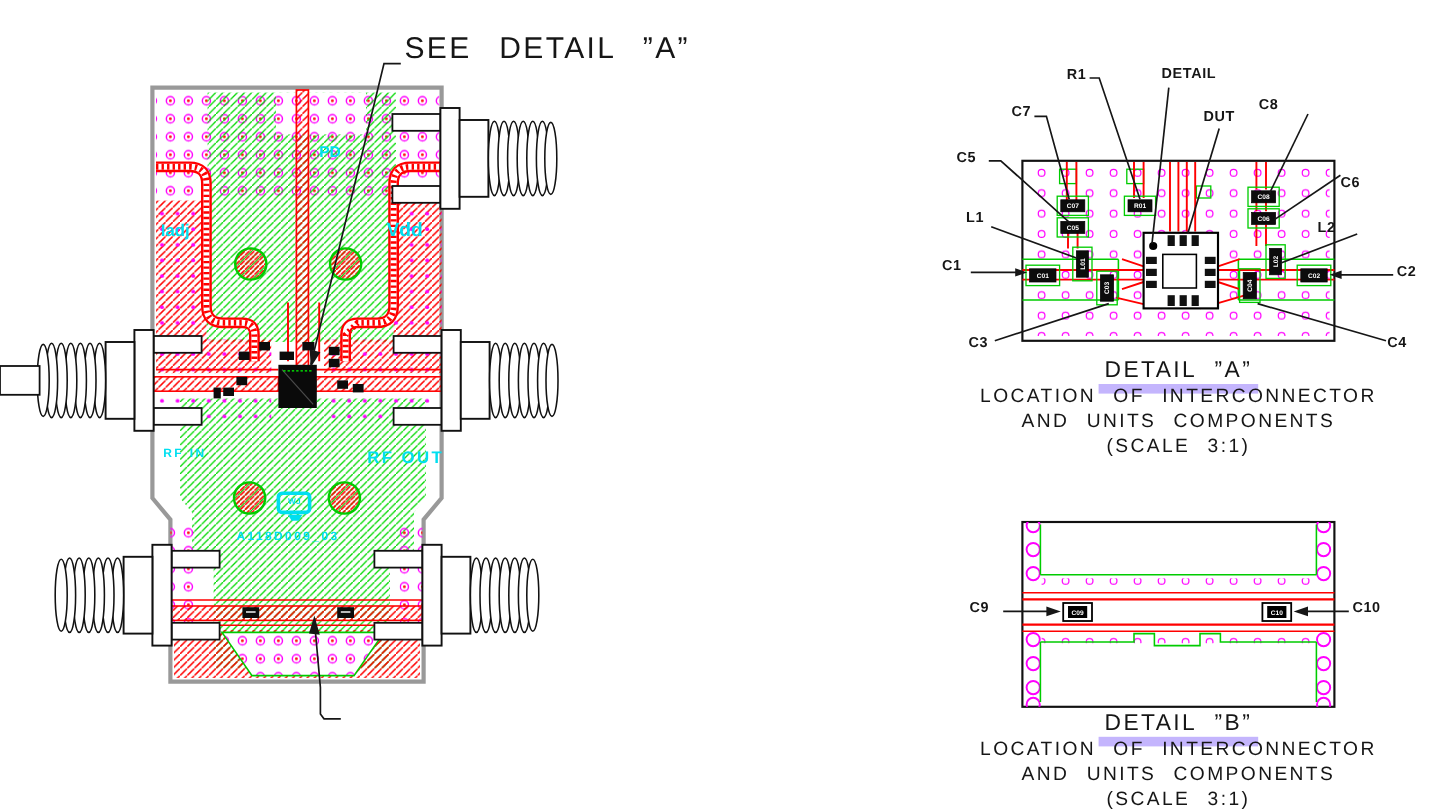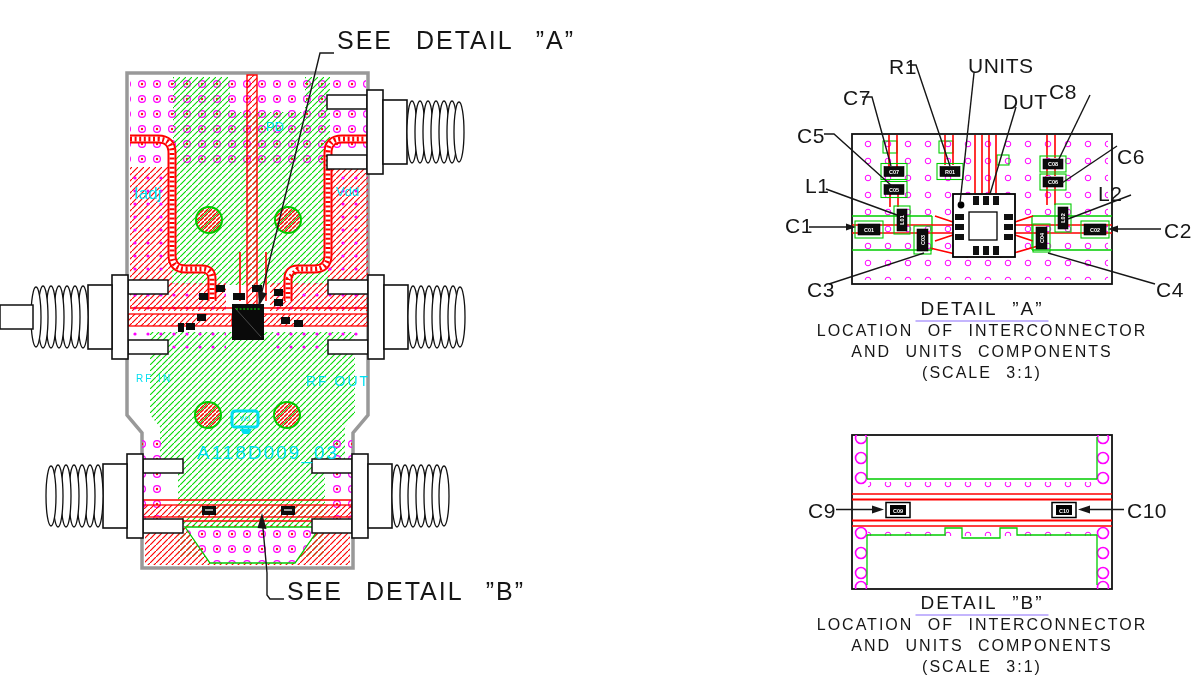--- a/index.html
+++ b/index.html
@@ -1,25 +1,25 @@
 <!DOCTYPE html>
 <html><head>
 <meta charset="utf-8">
 <style>
   html,body{margin:0;padding:0;background:#fff;}
   .stage{position:relative;width:1200px;height:675px;background:#fff;overflow:hidden;
          font-family:"Liberation Sans","DejaVu Sans",sans-serif;margin-top:17px;}
   svg{position:absolute;left:0;top:0;}
   .lbl{position:absolute;color:#161616;white-space:nowrap;line-height:1;}
   .call{font-size:25px;letter-spacing:2px;word-spacing:14px;font-weight:500;}
-  .dlab{font-size:21px;letter-spacing:.5px;}
+  .dlab{font-size:12px;letter-spacing:.5px;font-weight:bold;}
   .cap{font-size:16px;letter-spacing:2px;word-spacing:8px;transform:translateX(-50%);}
   .capt{font-size:19px;letter-spacing:2px;word-spacing:8px;transform:translateX(-50%);
-        border-bottom:2px solid #c4b5fd;padding:0 5px 2px;}
-  .silk{color:#00dff0;font-weight:400;}
+        border-bottom:8px solid #c4b5fd;padding:0 5px 2px;}
+  .silk{color:#00dff0;font-weight:700;}
   .tr1{stroke:#f00;stroke-width:9;fill:none;}
   .tr2{stroke:#fff;stroke-width:5;fill:none;}
   .tr3{stroke:#f00;stroke-width:5;fill:none;stroke-dasharray:2 2.6;}
   .lead{stroke:#161616;stroke-width:1.4;fill:none;}
   .ah{fill:#161616;}
   .des{fill:#fff;font-family:"Liberation Sans",sans-serif;font-size:5.5px;font-weight:700;
        text-anchor:middle;}
   .gpad{fill:none;stroke:#00cc00;stroke-width:1.1;}
   .comp{fill:#0c0c0c;stroke:#000;stroke-width:.6;}
   .redl{stroke:#f00;stroke-width:1.6;fill:none;}
@@ -303,34 +303,33 @@
     <g>
       <path class="lead" d="M836 492.5 H874"></path>
           <polygon class="ah" points="884,492.5 872,488.5 872,496.5"></polygon>
       <path class="lead" d="M1124 492.5 H1088"></path>
           <polygon class="ah" points="1078,492.5 1090,488.5 1090,496.5"></polygon>
     </g>
   </g>
 </svg>
 
 <div class="lbl call" style="left:337px;top:11px">SEE DETAIL ”A”</div>
-<div class="lbl call" style="left:287px;top:562px">SEE DETAIL ”B”</div>
 
 <div class="lbl silk" style="left:266px;top:103px;font-size:13px">PD</div>
-<div class="lbl silk" style="left:134px;top:168px;font-size:17px">Iadj</div>
-<div class="lbl silk" style="left:336px;top:168px;font-size:13px">Vdd</div>
+<div class="lbl silk" style="left:134px;top:168px;font-size:14px">Iadj</div>
+<div class="lbl silk" style="left:322px;top:168px;font-size:16px">Vdd</div>
 <div class="lbl silk" style="left:136px;top:357px;font-size:10px;letter-spacing:2px">RF IN</div>
 <div class="lbl silk" style="left:306px;top:357px;font-size:14px;letter-spacing:2px">RF OUT</div>
 <div class="lbl silk" style="left:240px;top:398px;font-size:7px">WJ</div>
-<div class="lbl silk" style="left:197px;top:426px;font-size:19px;letter-spacing:2px">A118D009_03</div>
+<div class="lbl silk" style="left:197px;top:426px;font-size:10px;letter-spacing:2px">A118D009_03</div>
 
 <div class="lbl dlab" style="left:797px;top:108px">C5</div>
 <div class="lbl dlab" style="left:843px;top:70px">C7</div>
 <div class="lbl dlab" style="left:889px;top:39px">R1</div>
-<div class="lbl dlab" style="left:968px;top:38px">UNITS</div>
+<div class="lbl dlab" style="left:968px;top:38px">DETAIL</div>
 <div class="lbl dlab" style="left:1003px;top:74px">DUT</div>
 <div class="lbl dlab" style="left:1049px;top:64px">C8</div>
 <div class="lbl dlab" style="left:1117px;top:129px">C6</div>
 <div class="lbl dlab" style="left:805px;top:158px">L1</div>
 <div class="lbl dlab" style="left:1098px;top:166px">L2</div>
 <div class="lbl dlab" style="left:785px;top:198px">C1</div>
 <div class="lbl dlab" style="left:1164px;top:203px">C2</div>
 <div class="lbl dlab" style="left:807px;top:262px">C3</div>
 <div class="lbl dlab" style="left:1156px;top:262px">C4</div>
 

